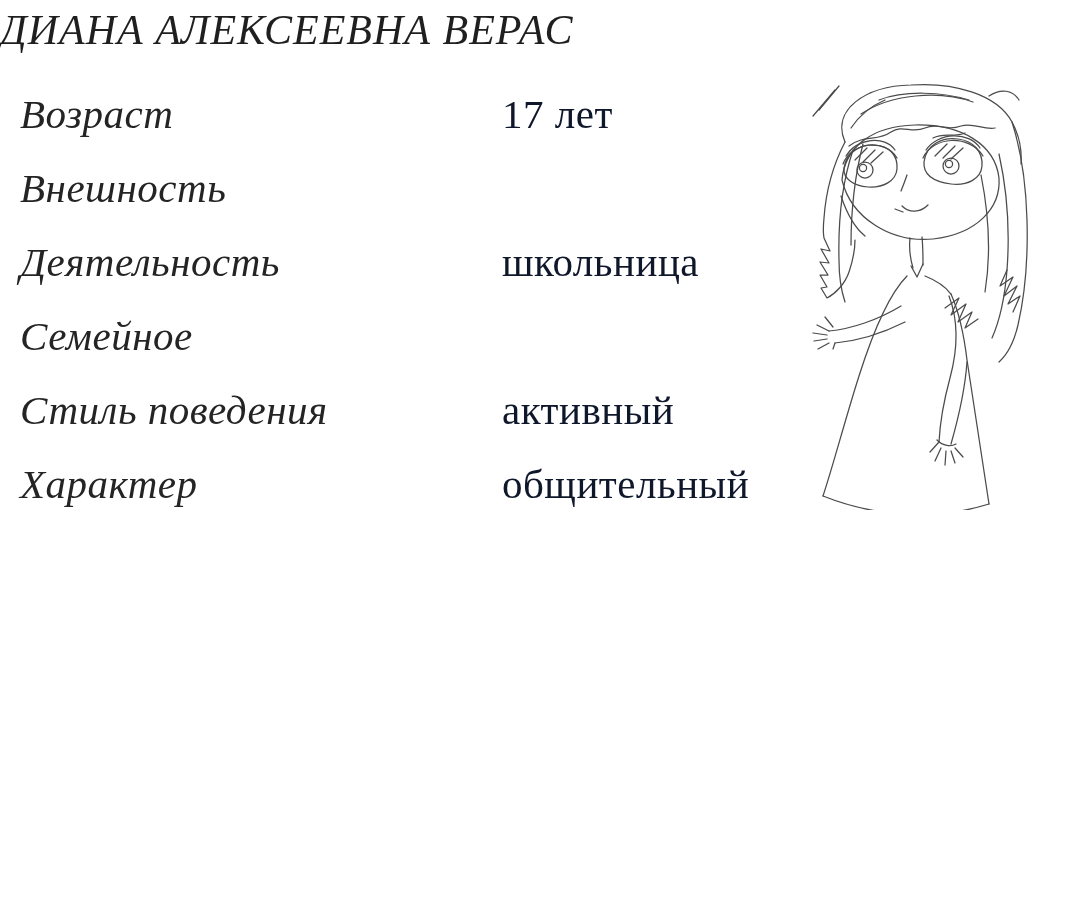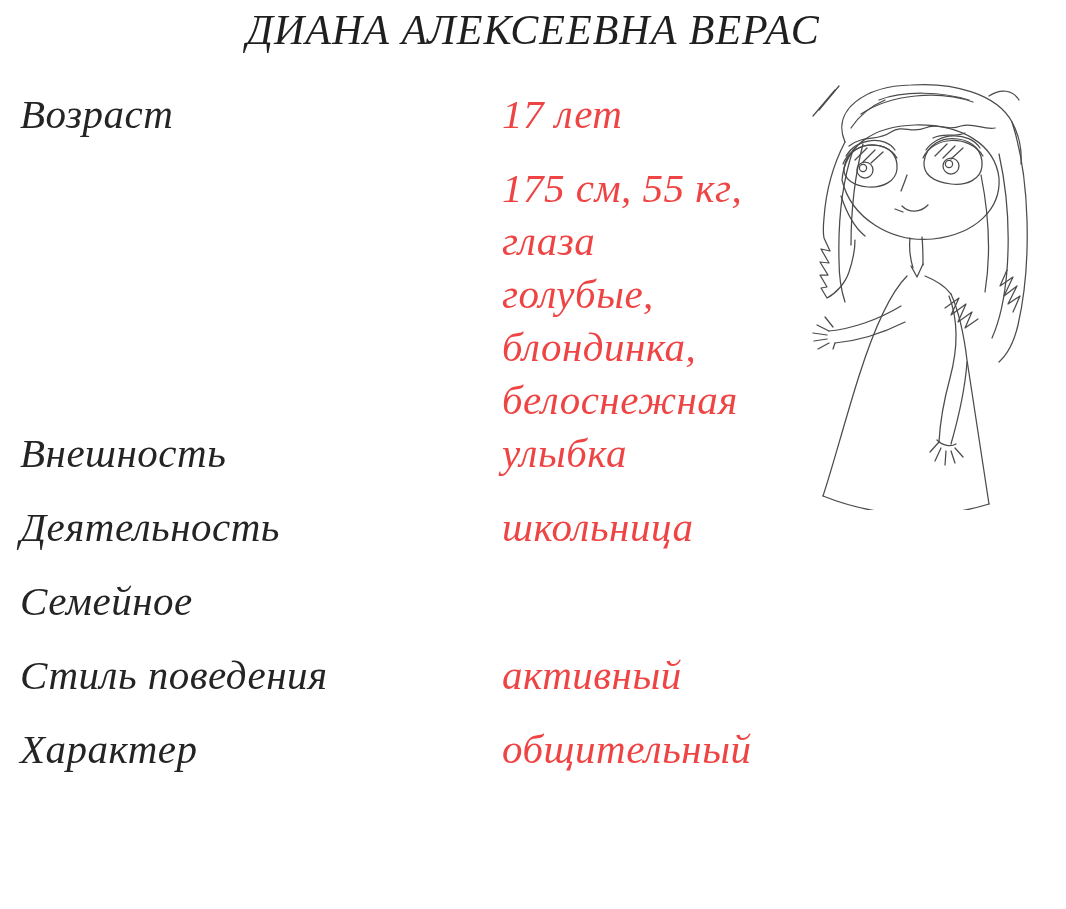--- a/index.html
+++ b/index.html
@@ -5,36 +5,36 @@
   html, body { margin:0; padding:0; }
   body {
     width:1066px; height:909px; overflow:hidden;
     background:#ffffff;
     font-family:"Liberation Serif", serif;
     color:#242424;
   }
   .page { position:relative; width:1066px; height:909px; background:#ffffff; }
   .title {
     margin:0; padding-top:6px;
-    text-align:center;
+    text-align:left;
     font-size:42px; line-height:48px;
     font-weight:normal; font-style:italic;
     letter-spacing:1px;
     color:#1f1f1f;
   }
   .fields { position:absolute; left:20px; top:88px; width:820px; }
   .row { display:flex; align-items:flex-end; margin-bottom:21px; }
   .label {
     flex:none; width:482px;
     font-style:italic; font-size:41px; line-height:53px;
     letter-spacing:0.5px; color:#242424;
   }
   .value {
-    font-style:italic; font-size:41px; line-height:53px;
-    letter-spacing:0.5px; color:#ef4444;
+    font-size:41px; line-height:53px;
+    letter-spacing:0.5px; color:#0f172a;
   }
   .value .line { white-space:nowrap; }
   .sketch {
     position:absolute; left:793px; top:80px;
     width:273px; height:430px;
     pointer-events:none;
   }
   .sketch path, .sketch circle {
     fill:none; stroke:#4b4b4b; stroke-width:1.25;
     stroke-linecap:round; stroke-linejoin:round;
@@ -50,28 +50,20 @@
   <div class="fields">
     <div class="row">
       <div class="label">Возраст</div>
       <div class="value">
           <div class="line">17 лет</div>
         </div>
     </div>
 
     <div class="row">
       <div class="label">Внешность</div>
-      <div class="value">
-          <div class="line">175 см, 55 кг,</div>
-          <div class="line">глаза</div>
-          <div class="line">голубые,</div>
-          <div class="line">блондинка,</div>
-          <div class="line">белоснежная</div>
-          <div class="line">улыбка</div>
-        </div>
     </div>
 
     <div class="row">
       <div class="label">Деятельность</div>
       <div class="value">
           <div class="line">школьница</div>
         </div>
     </div>
 
     <div class="row">

